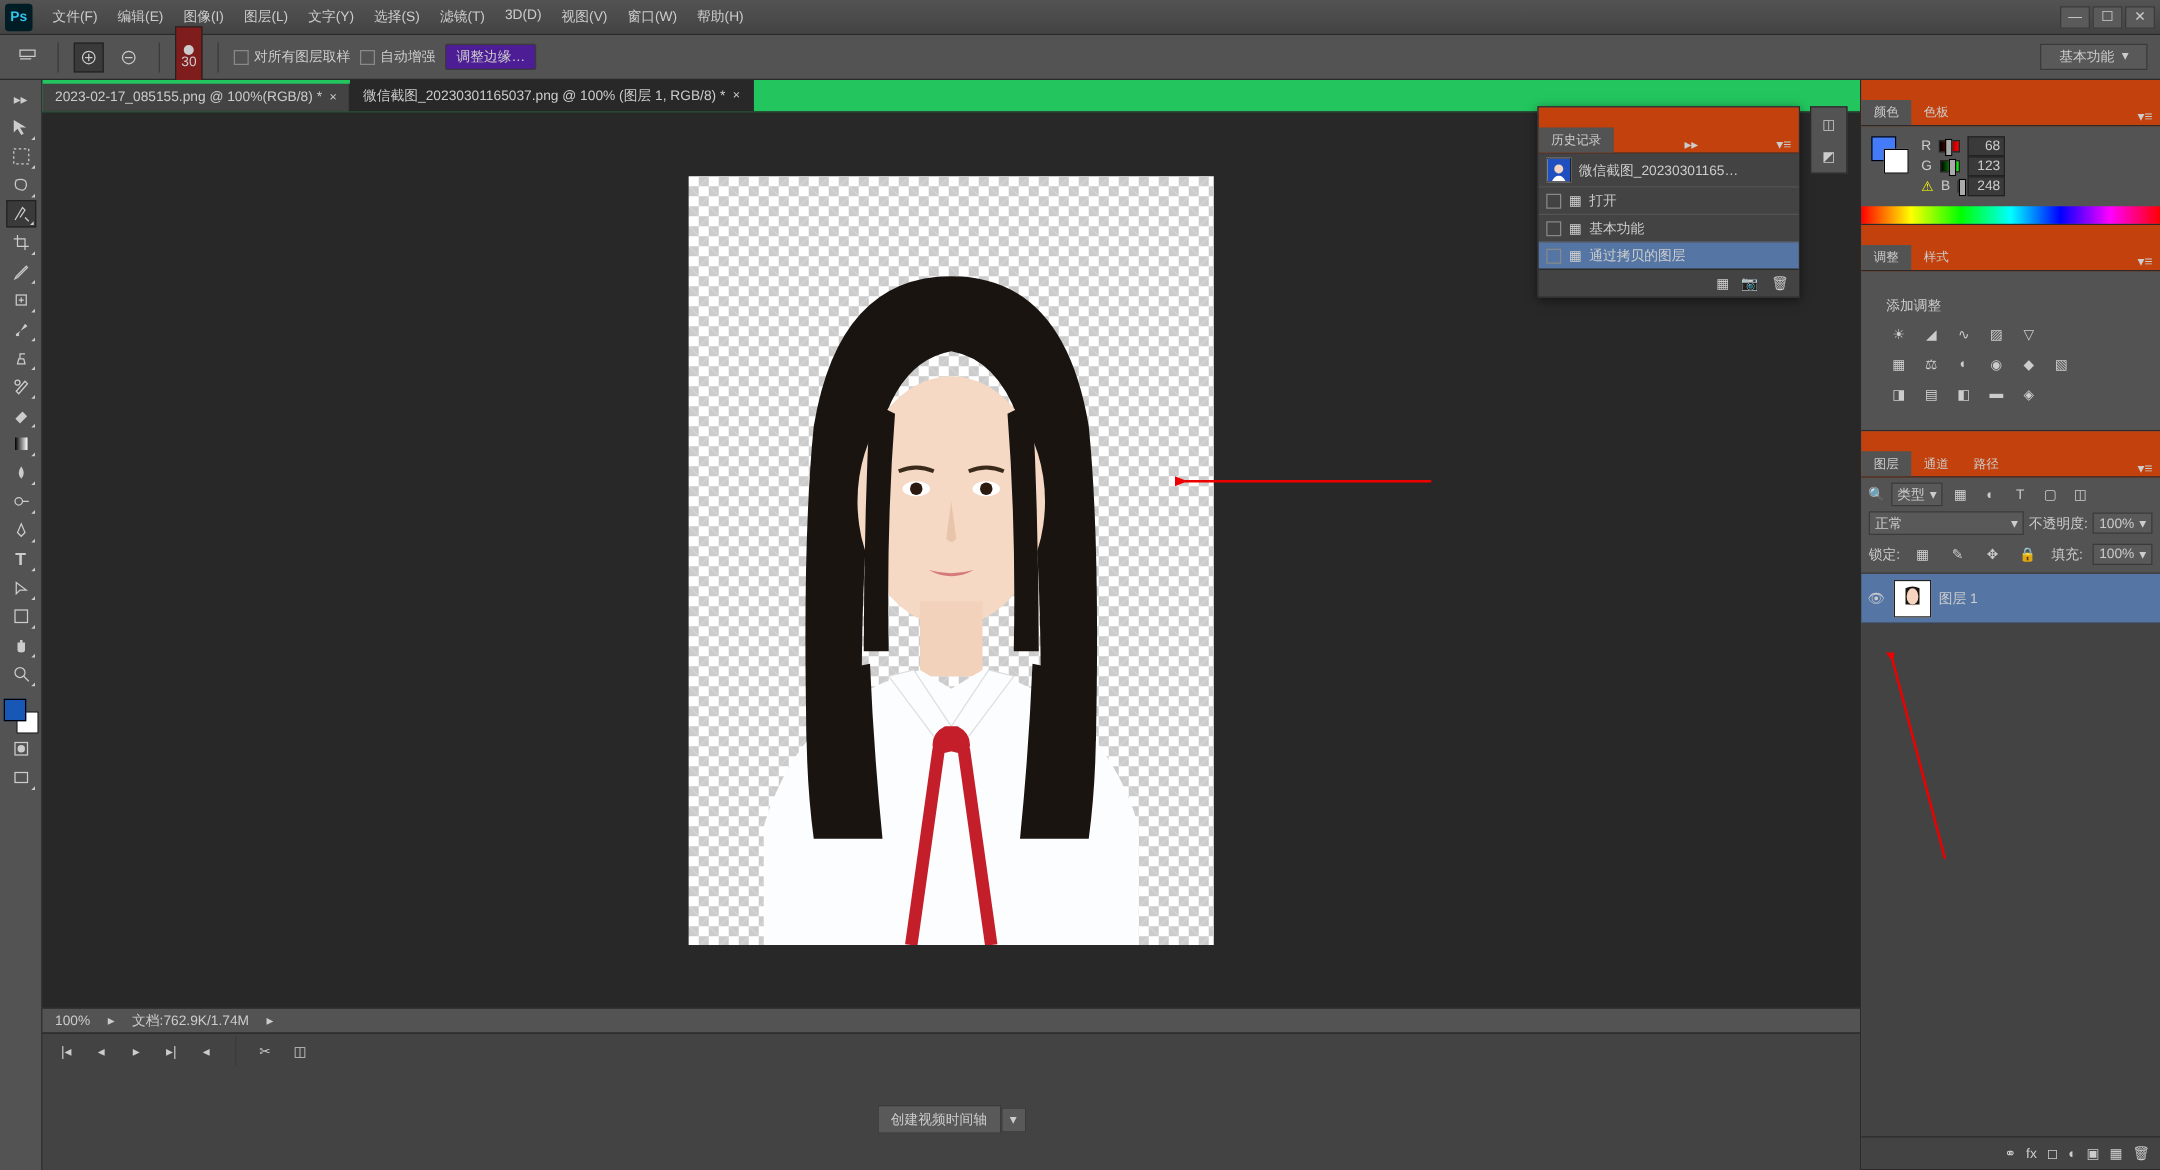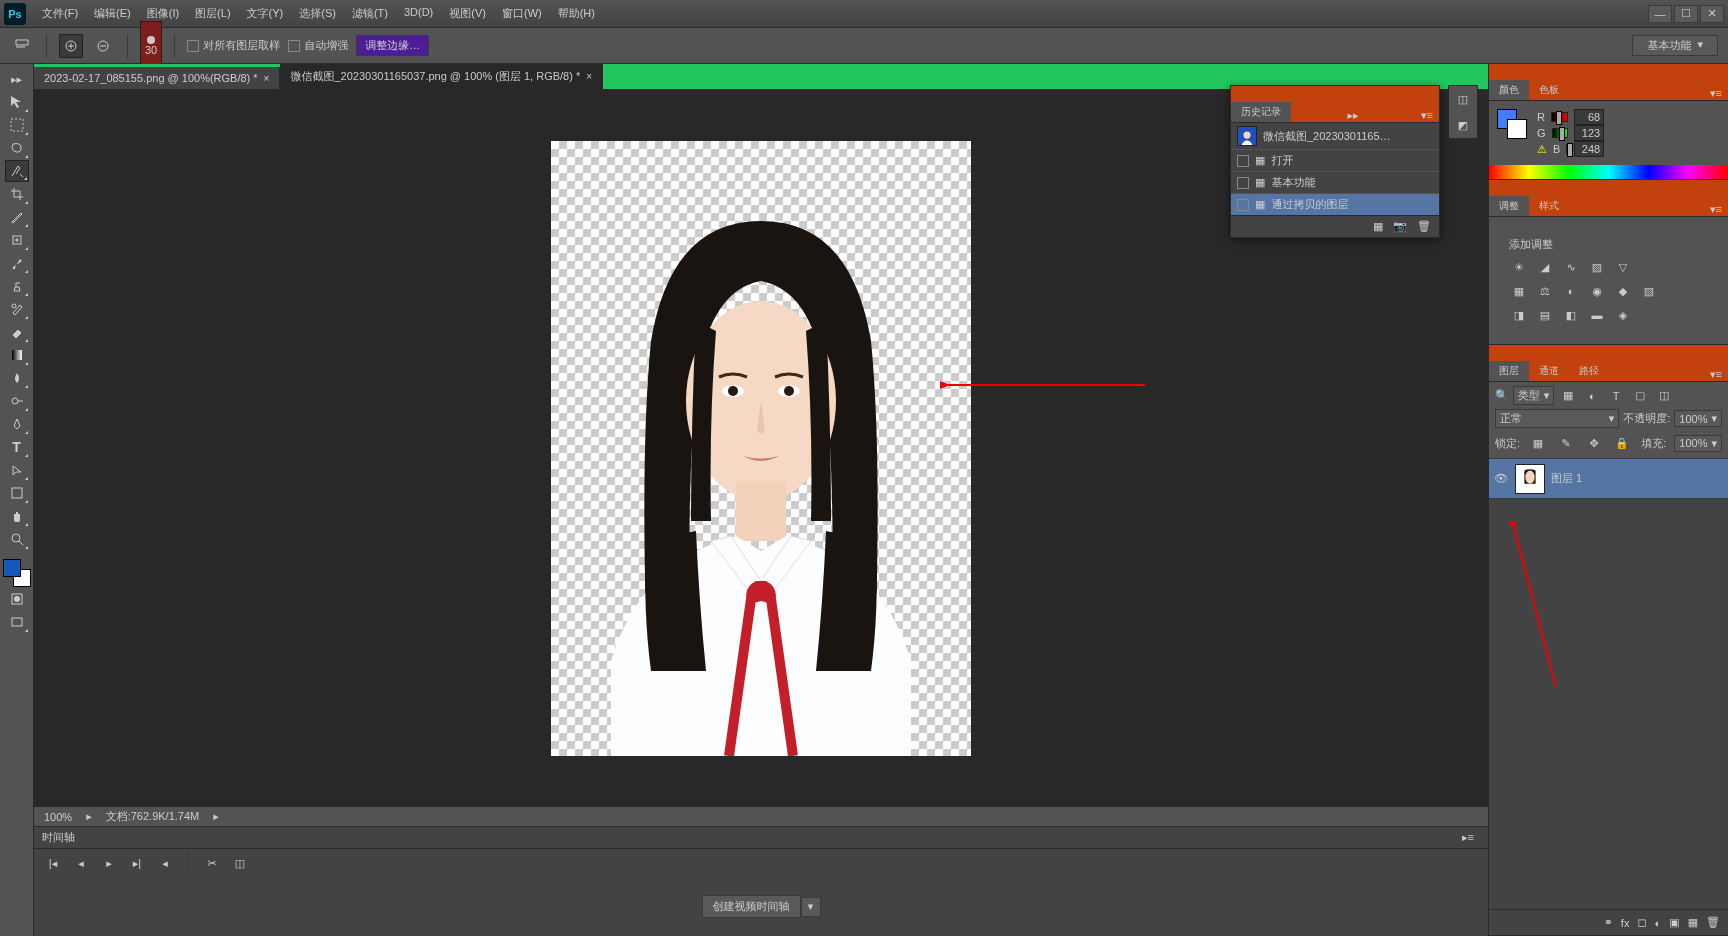--- a/index.html
+++ b/index.html
@@ -354,24 +354,20 @@
         </svg>
       </div>
     </div>
     <div class="statusbar">
       <span>100%</span>
       <span>▸</span>
       <span>文档:762.9K/1.74M</span>
       <span>▸</span>
     </div>
     <div class="timeline">
-      <div class="tl-head">
-          <span>时间轴</span>
-          <span class="panel-menu">▸≡</span>
-        </div>
       <div class="tl-ctrls">
         <span class="tl-btn">|◂</span>
         <span class="tl-btn">◂</span>
         <span class="tl-btn">▸</span>
         <span class="tl-btn">▸|</span>
         <span class="tl-btn">◂</span>
         <span class="sep"></span>
         <span class="tl-btn">✂</span>
         <span class="tl-btn">◫</span>
       </div>

